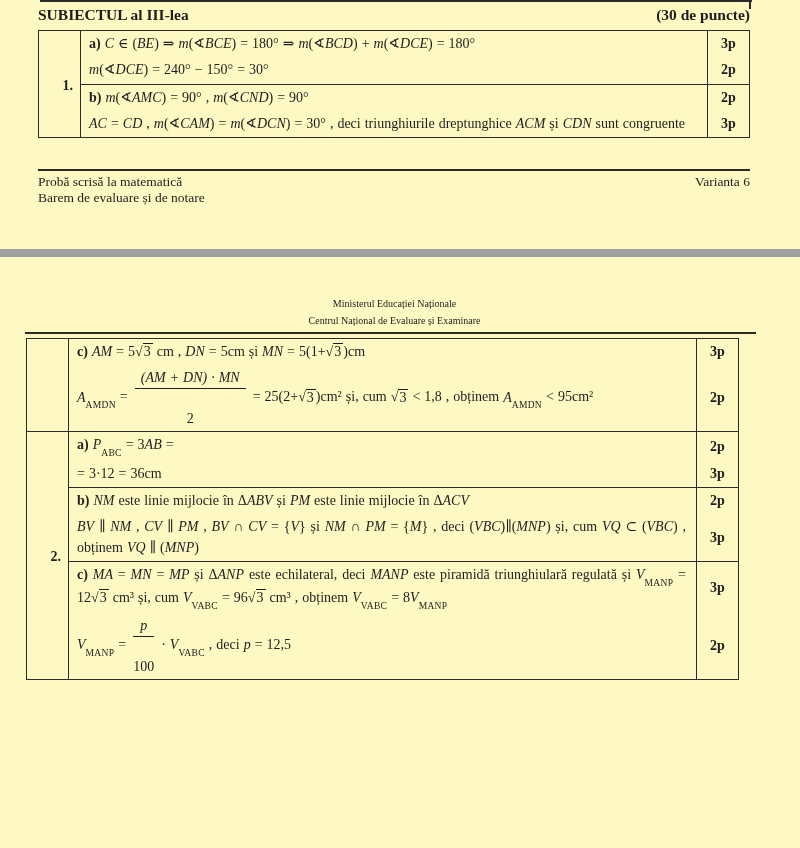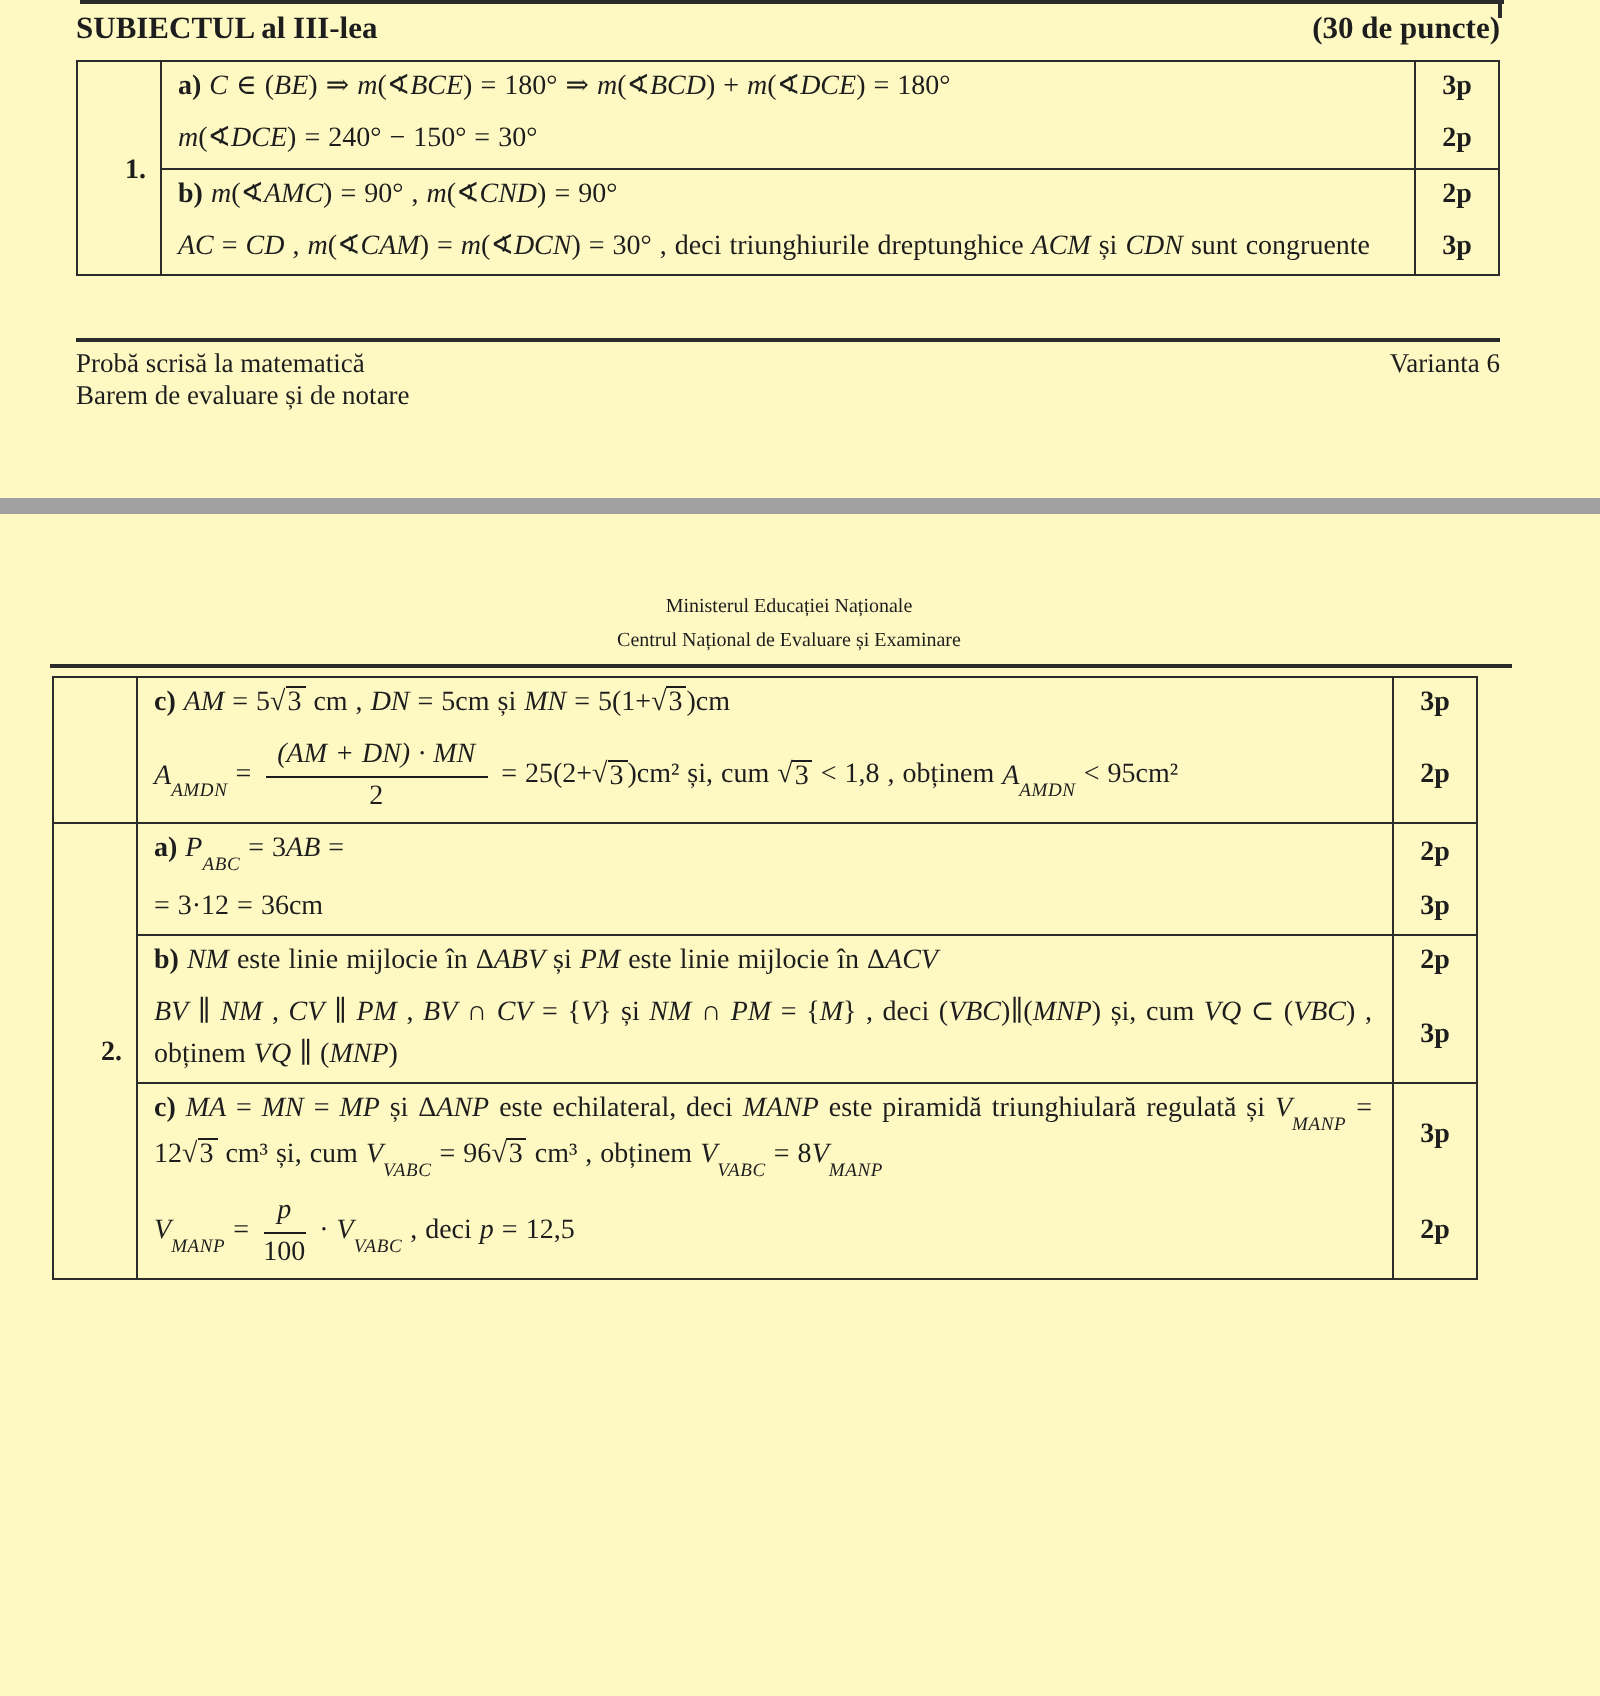--- a/index.html
+++ b/index.html
@@ -39,24 +39,24 @@
   }
   td.content{padding:3px 10px 3px 8px;}
   td.points{
     border-left:1.5px solid var(--border);
     text-align:center;font-weight:bold;font-size:14px;
   }
   td.sep{border-bottom:1.5px solid var(--border);}
   .line{text-align:justify;line-height:1.45;word-spacing:0.5px;}
   .it{font-style:italic;}
   .bl{font-weight:bold;}
-  .line sub{font-size:0.68em;font-style:italic;position:relative;top:0.32em;letter-spacing:0.3px;}
+  .line sub{font-size:0.68em;position:relative;top:0.32em;letter-spacing:0.3px;}
   .rad{white-space:nowrap;}
   .rad .rv{border-top:1.3px solid var(--text);padding:0 2px 0 1px;}
-  .frac{display:inline-flex;flex-direction:column;text-align:center;vertical-align:middle;margin:1px 3px;line-height:1.25;}
+  .frac{display:inline-flex;flex-direction:column;text-align:center;vertical-align:middle;margin:1px 3px;line-height:1.25;gap:20px;}
   .frac .fn{border-bottom:1.3px solid var(--text);padding:0 6px 1px;}
   .frac .fd{padding-top:1px;}
 
   .footer-rule{position:absolute;top:169px;left:38px;width:712px;height:2px;background:var(--border);}
   .footer-left{position:absolute;top:174px;left:38px;font-size:13.5px;line-height:15.5px;}
   .footer-right{position:absolute;top:174px;left:38px;width:712px;text-align:right;font-size:13.5px;}
   .page-indicator{position:absolute;top:205px;left:38px;width:712px;text-align:center;font-size:13.5px;}
 
   .page-band{position:absolute;top:249px;left:0;width:800px;height:8px;background:var(--band);}
 

